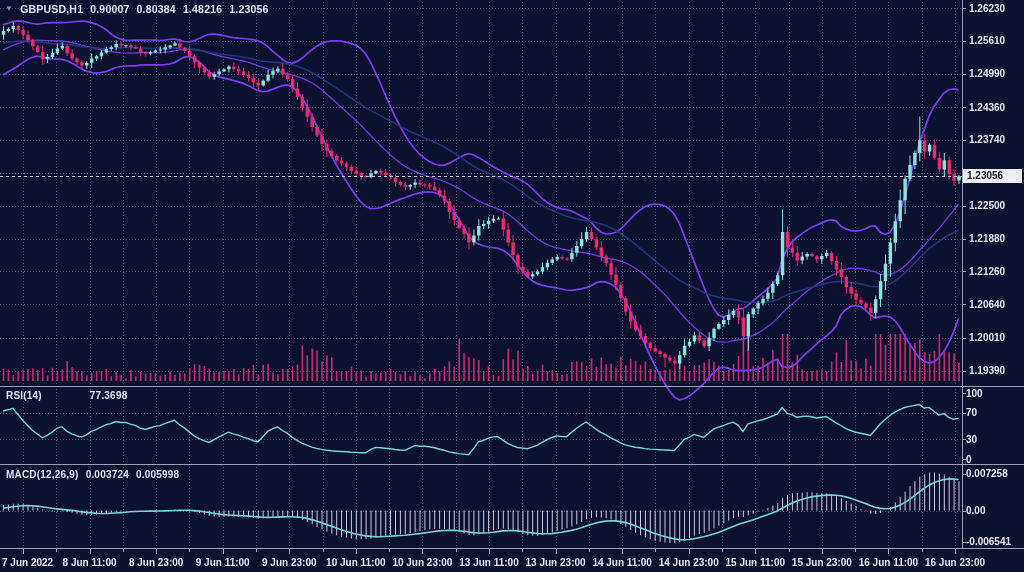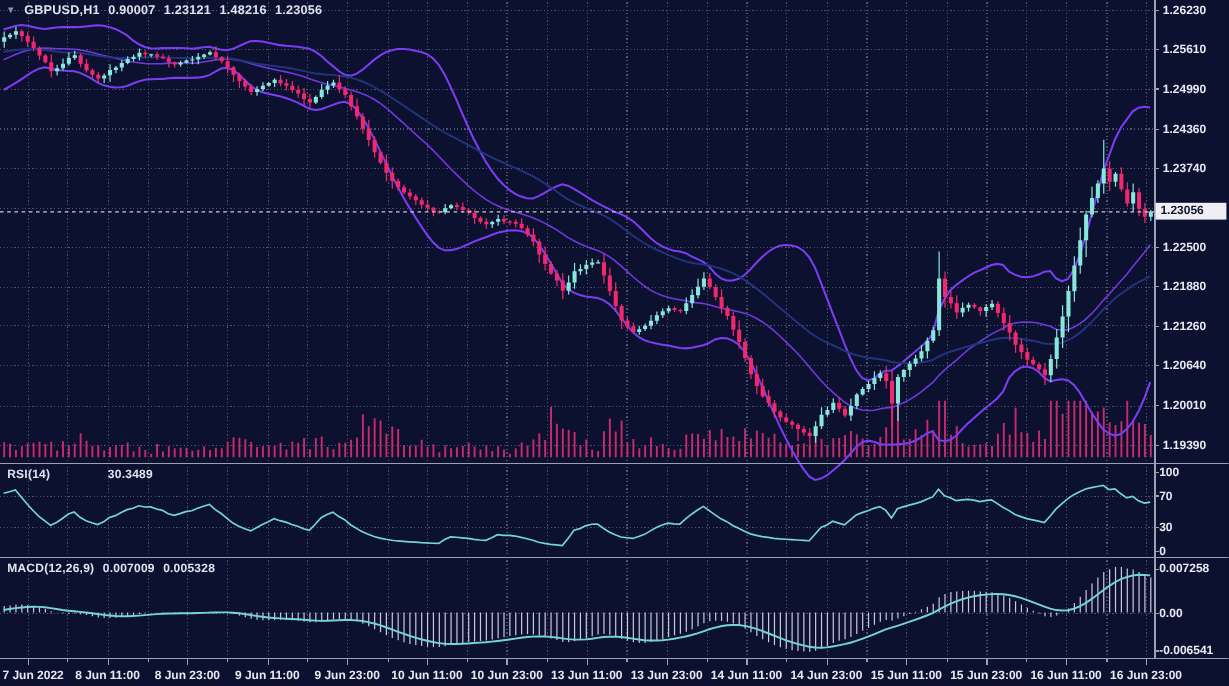--- a/index.html
+++ b/index.html
@@ -202,34 +202,34 @@
         <text x="888.4282" y="566" text-anchor="middle" font-size="10" font-weight="700" fill="#e8eaf2" font-family="&quot;Liberation Sans&quot;,sans-serif">16 Jun 11:00</text>
         <line x1="955.5" y1="549" x2="955.5" y2="554" stroke="#9aa0b6" stroke-width="1" shape-rendering="crispEdges"></line>
         <text x="954.9996" y="566" text-anchor="middle" font-size="10" font-weight="700" fill="#e8eaf2" font-family="&quot;Liberation Sans&quot;,sans-serif">16 Jun 23:00</text>
       </g>
     </svg>
 
   <div class="hdr">
     <span class="tri">▼</span>
     <span>GBPUSD,H1</span>
     <span>0.90007</span>
-    <span>1.23121</span>
+    <span>0.80384</span>
     <span>1.48216</span>
     <span>1.23056</span>
   </div>
 
   <div class="ind-label rsi-lbl">
     <span>RSI(14)</span>
-    <span>30.3489</span>
+    <span>77.3698</span>
   </div>
 
   <div class="ind-label macd-lbl">
     <span>MACD(12,26,9)</span>
-    <span>0.007009</span>
-    <span>0.005328</span>
+    <span>0.003724</span>
+    <span>0.005998</span>
   </div>
 
   <div class="price-tag">1.23056</div>
 
   <div class="strip ax-right"></div>
   <div class="strip ax-bottom"></div>
   <div class="strip sep-handle" style="top:384px;"></div>
   <div class="strip sep-handle" style="top:462px;"></div>
 </div>
 

